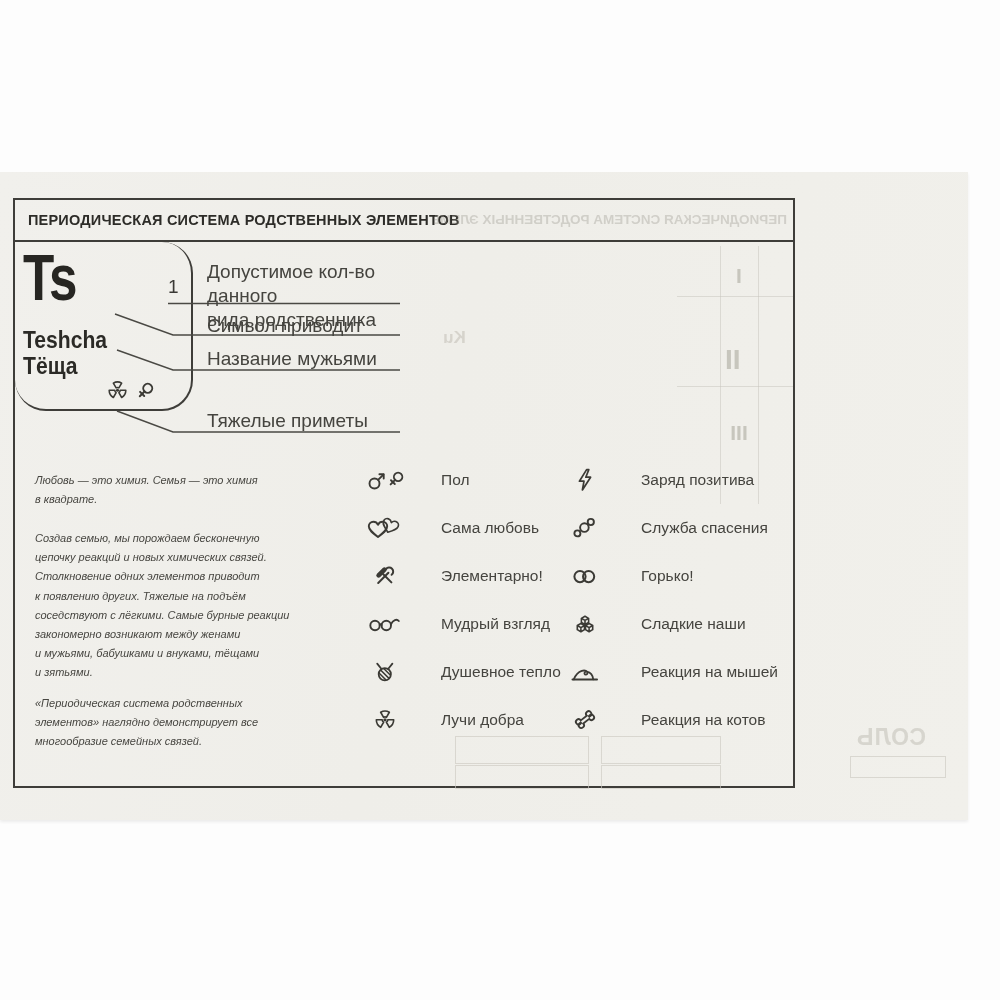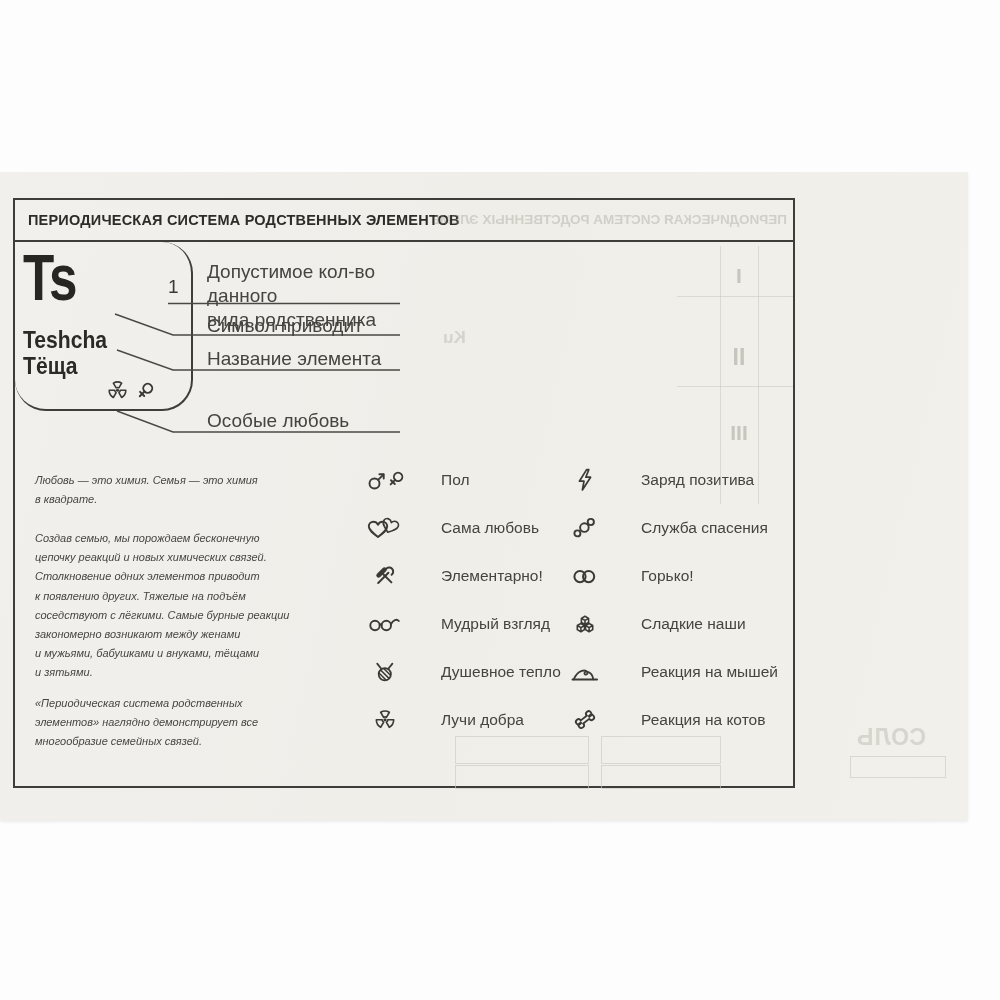--- a/index.html
+++ b/index.html
@@ -84,22 +84,22 @@
           <path d="M153 103.5 H385"></path>
           <path d="M100 114 L158 135 H385"></path>
           <path d="M102 150 L158 170 H385"></path>
           <path d="M102 211 L158 232 H385"></path>
         </g>
       </svg>
 
       <div class="callout" style="left:192px;top:60px;width:210px">Допустимое кол-во данного
 вида родственника</div>
       <div class="callout" style="left:192px;top:114px">Символ приводит</div>
-      <div class="callout" style="left:192px;top:147px">Название элемента</div>
-      <div class="callout" style="left:192px;top:209px">Особые любовь</div>
+      <div class="callout" style="left:192px;top:147px">Название мужьями</div>
+      <div class="callout" style="left:192px;top:209px">Тяжелые приметы</div>
 
       <div class="para" style="top:271px">Любовь — это химия. Семья — это химия
 в квадрате.</div>
       <div class="para" style="top:329px">Создав семью, мы порождаем бесконечную
 цепочку реакций и новых химических связей.
 Столкновение одних элементов приводит
 к появлению других. Тяжелые на подъём
 соседствуют с лёгкими. Самые бурные реакции
 закономерно возникают между женами
 и мужьями, бабушками и внуками, тёщами
@@ -277,21 +277,21 @@
           </svg>
         </span>
         <span class="llab">Реакция на котов</span>
       </div>
 
       <div class="gline" style="left:705px;top:46px;width:1px;height:258px"></div>
       <div class="gline" style="left:743px;top:46px;width:1px;height:258px"></div>
       <div class="gline" style="left:662px;top:96px;width:116px;height:1px"></div>
       <div class="gline" style="left:662px;top:186px;width:116px;height:1px"></div>
       <div class="ghost" style="left:710px;top:64px;width:28px;text-align:center;font-size:21px">I</div>
-      <div class="ghost" style="left:710px;top:144px;width:28px;text-align:center;font-size:23px">II</div>
+      <div class="ghost" style="left:710px;top:144px;width:28px;font-size:28px">II</div>
       <div class="ghost" style="left:710px;top:221px;width:28px;text-align:center;font-size:21px">III</div>
       <div class="ghost mirror" style="left:428px;top:128px;font-size:17px;color:rgba(196,194,185,.6)">Ku</div>
       <div class="gbox" style="left:440px;top:536px;width:132px;height:26px"></div>
       <div class="gbox" style="left:586px;top:536px;width:118px;height:26px"></div>
       <div class="gbox" style="left:440px;top:565px;width:132px;height:22px"></div>
       <div class="gbox" style="left:586px;top:565px;width:118px;height:22px"></div>
     </div>
 
     <div class="ghost mirror" style="left:856px;top:552px;font-size:23px;color:rgba(206,204,196,.75);letter-spacing:1px">СОЛЬ</div>
     <div class="gbox" style="left:850px;top:584px;width:94px;height:20px"></div>

